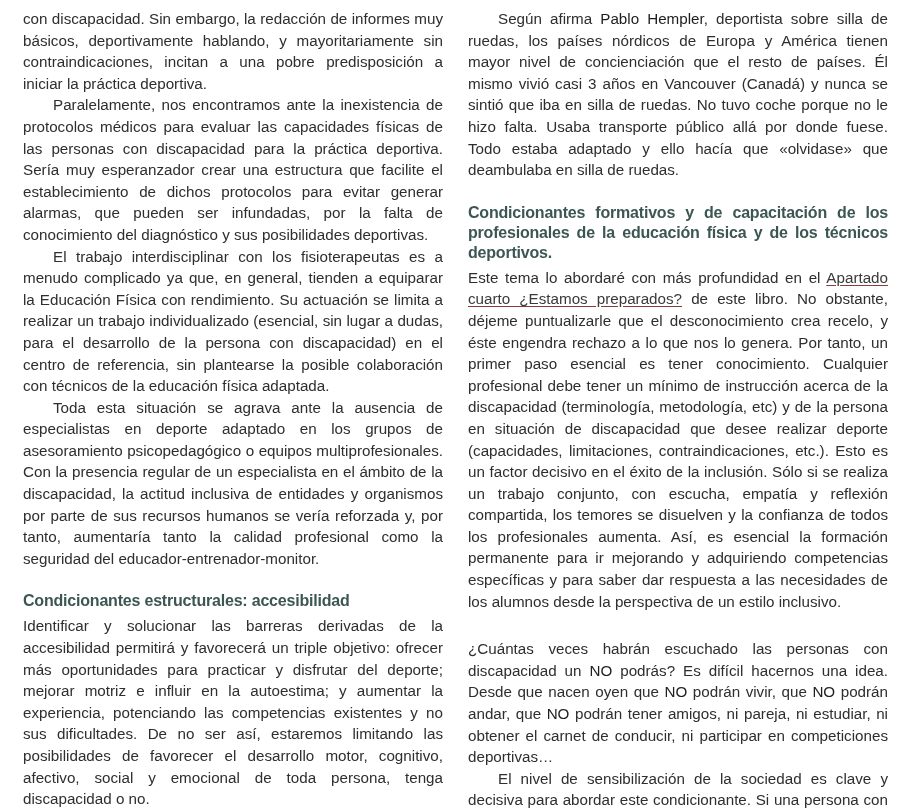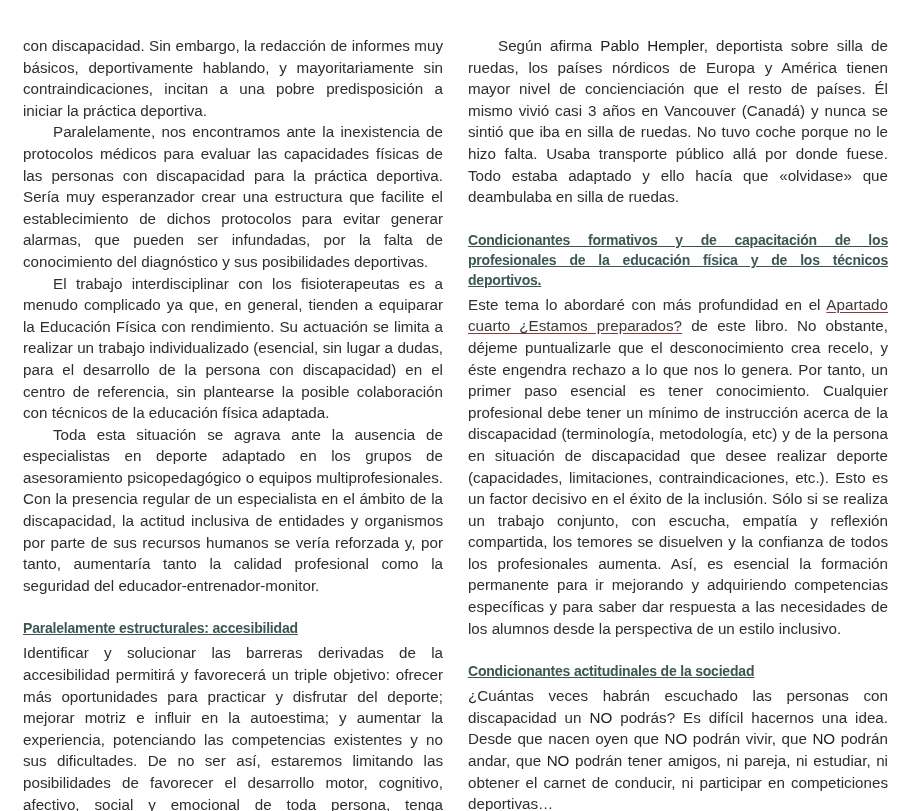--- a/index.html
+++ b/index.html
@@ -13,47 +13,45 @@
       overflow: hidden;
       position: relative;
       font-family: "Liberation Sans", "DejaVu Sans", sans-serif;
       color: #2e2e2e;
     }
     .page {
       position: absolute;
       inset: 0;
       display: flex;
       gap: 0;
-      margin-top: 27px;
     }
     .col {
       position: absolute;
       top: 8px;
       width: 420px;
       font-size: 15.2px;
       line-height: 21.6px;
       text-align: justify;
       hyphens: manual;
     }
     .col-left { left: 23px; }
     .col-right { left: 468px; }
     p {
       margin: 0;
     }
     p.indent { text-indent: 30px; }
     h2 {
       margin: 0;
       color: #3c5753;
       font-weight: bold;
-      font-size: 14px;
+      font-size: 16px;
       line-height: 20px;
       letter-spacing: -0.2px;
       text-align: justify;
       text-align-last: left;
-      text-decoration: underline;
     }
     .gap-before-h { height: 22px; }
     strong { font-weight: normal; color: #1e1e1e; }
     a.link {
       color: #3a3a3a;
       text-decoration: underline;
       text-decoration-color: #8a3b3b;
       text-underline-offset: 2px;
     }
   </style>
@@ -61,28 +59,27 @@
 <body>
 
 <div class="page">
 
   <div class="col col-left">
     <p>con discapacidad. Sin embargo, la redacción de informes muy básicos, deportivamente hablando, y mayoritariamente sin contraindicaciones, incitan a una pobre predisposición a iniciar la práctica deportiva.</p>
     <p class="indent">Paralelamente, nos encontramos ante la inexistencia de protocolos médicos para evaluar las capacidades físicas de las personas con discapacidad para la práctica deportiva. Sería muy esperanzador crear una estructura que facilite el establecimiento de dichos protocolos para evitar generar alarmas, que pueden ser infundadas, por la falta de conocimiento del diagnóstico y sus posibilidades deportivas.</p>
     <p class="indent">El trabajo interdisciplinar con los fisioterapeutas es a menudo complicado ya que, en general, tienden a equiparar la Educación Física con rendimiento. Su actuación se limita a realizar un trabajo individualizado (esencial, sin lugar a dudas, para el desarrollo de la persona con discapacidad) en el centro de referencia, sin plantearse la posible colaboración con técnicos de la educación física adaptada.</p>
     <p class="indent">Toda esta situación se agrava ante la ausencia de especialistas en deporte adaptado en los grupos de asesoramiento psicopedagógico o equipos multiprofesionales. Con la presencia regular de un especialista en el ámbito de la discapacidad, la actitud inclusiva de entidades y organismos por parte de sus recursos humanos se vería reforzada y, por tanto, aumentaría tanto la calidad profesional como la seguridad del educador-entrenador-monitor.</p>
     <div class="gap-before-h"></div>
-    <h2>Paralelamente estructurales: accesibilidad</h2>
+    <h2>Condicionantes estructurales: accesibilidad</h2>
     <p style="margin-top:4px">Identificar y solucionar las barreras derivadas de la accesibilidad permitirá y favorecerá un triple objetivo: ofrecer más oportunidades para practicar y disfrutar del deporte; mejorar motriz e influir en la autoestima; y aumentar la experiencia, potenciando las competencias existentes y no sus dificultades. De no ser así, estaremos limitando las posibilidades de favorecer el desarrollo motor, cognitivo, afectivo, social y emocional de toda persona, tenga discapacidad o no.</p>
   </div>
 
   <div class="col col-right">
     <p class="indent"><span>Según afirma </span><strong>Pablo Hempler</strong><span>, deportista sobre silla de ruedas, los países nórdicos de Europa y América tienen mayor nivel de concienciación que el resto de países. Él mismo vivió casi 3 años en Vancouver (Canadá) y nunca se sintió que iba en silla de ruedas. No tuvo coche porque no le hizo falta. Usaba transporte público allá por donde fuese. Todo estaba adaptado y ello hacía que «olvidase» que deambulaba en silla de ruedas.</span></p>
     <div class="gap-before-h"></div>
     <h2>Condicionantes formativos y de capacitación de los profesionales de la educación física y de los técnicos deportivos.</h2>
     <p style="margin-top:4px"><span>Este tema lo abordaré con más profundidad en el </span><a class="link" href="#">Apartado cuarto ¿Estamos preparados?</a><span> de este libro. No obstante, déjeme puntualizarle que el desconocimiento crea recelo, y éste engendra rechazo a lo que nos lo genera. Por tanto, un primer paso esencial es tener conocimiento. Cualquier profesional debe tener un mínimo de instrucción acerca de la discapacidad (terminología, metodología, etc) y de la persona en situación de discapacidad que desee realizar deporte (capacidades, limitaciones, contraindicaciones, etc.). Esto es un factor decisivo en el éxito de la inclusión. Sólo si se realiza un trabajo conjunto, con escucha, empatía y reflexión compartida, los temores se disuelven y la confianza de todos los profesionales aumenta. Así, es esencial la formación permanente para ir mejorando y adquiriendo competencias específicas y para saber dar respuesta a las necesidades de los alumnos desde la perspectiva de un estilo inclusivo.</span></p>
     <div class="gap-before-h"></div>
-    <h2>Condicionantes actitudinales de la sociedad</h2>
     <p style="margin-top:4px"><span>¿Cuántas veces habrán escuchado las personas con discapacidad un </span><strong>NO</strong><span> podrás? Es difícil hacernos una idea. Desde que nacen oyen que </span><strong>NO</strong><span> podrán vivir, que </span><strong>NO</strong><span> podrán andar, que </span><strong>NO</strong><span> podrán tener amigos, ni pareja, ni estudiar, ni obtener el carnet de conducir, ni participar en competiciones deportivas…</span></p>
     <p class="indent">El nivel de sensibilización de la sociedad es clave y decisiva para abordar este condicionante. Si una persona con discapa-</p>
   </div>
 
 </div>
 
 </body></html>

